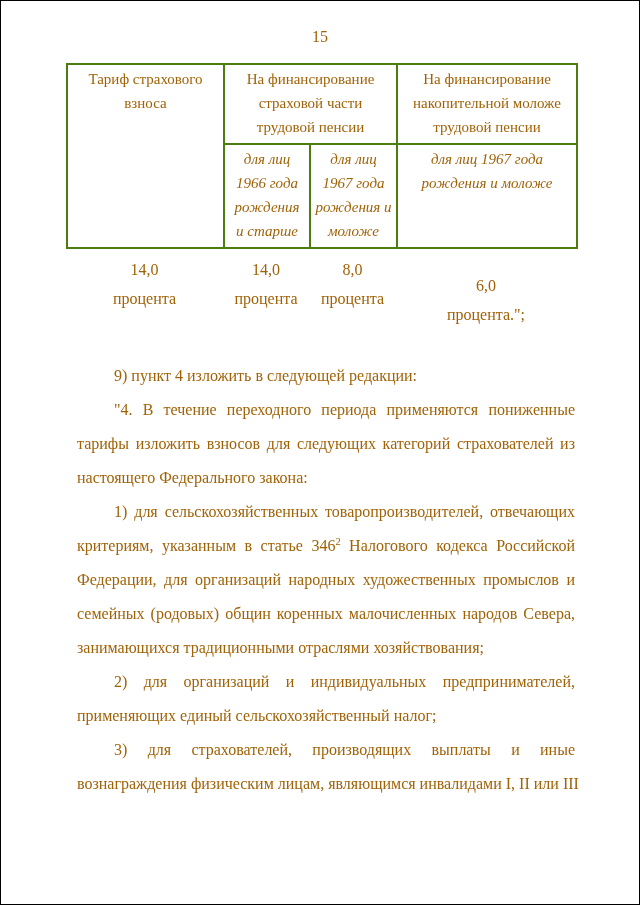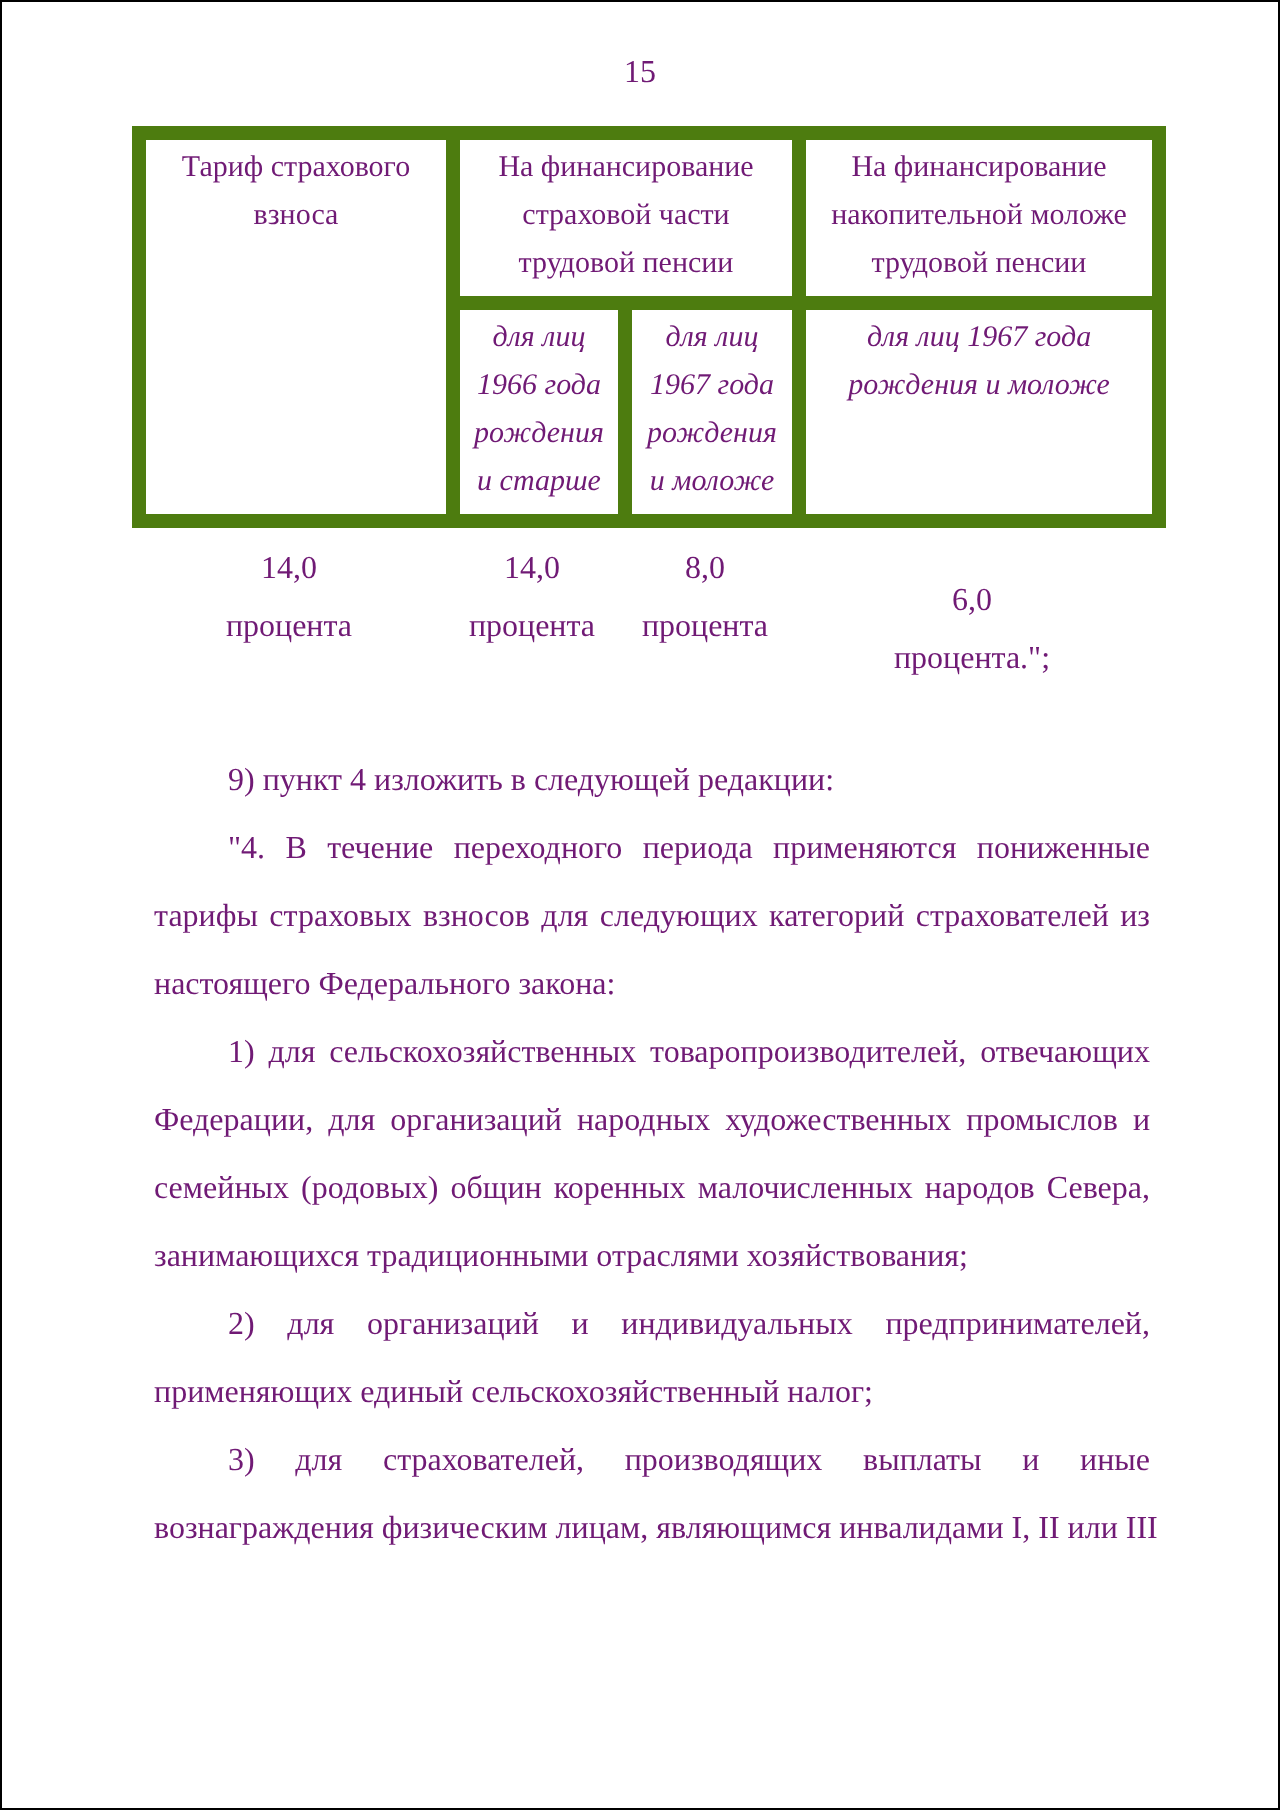--- a/index.html
+++ b/index.html
@@ -5,36 +5,36 @@
   * { box-sizing: border-box; }
   html, body { margin: 0; padding: 0; background: #ffffff; }
   .page {
     width: 640px;
     height: 905px;
     background: #ffffff;
     border: 1px solid #000000;
     position: relative;
     overflow: hidden;
     font-family: "Liberation Serif", "DejaVu Serif", serif;
-    color: #701a75;
+    color: #a16207;
   }
   .page-number {
     margin-top: 28px;
     text-align: center;
     font-size: 16px;
     line-height: 16px;
   }
   .tariff-table {
     border-collapse: collapse;
     table-layout: fixed;
     width: 510px;
     margin: 18px 0 0 65px;
   }
   .tariff-table td {
-    border: 7px solid #4d7c0f;
+    border: 2px solid #4d7c0f;
     vertical-align: top;
     text-align: center;
     font-size: 15px;
     line-height: 24px;
     padding: 2px 4px 4px 4px;
   }
   .tariff-table tr.row-main td { height: 78px; }
   .tariff-table tr.row-sub  td { height: 102px; font-style: italic; }
   .values-row {
     display: flex;
@@ -108,26 +108,27 @@
   </div>
 
   <div class="body-text">
 
     <div class="paragraph">
       <div class="tline first last">9) пункт 4 изложить в следующей редакции:</div>
     </div>
 
     <div class="paragraph">
       <div class="tline first">"4. В течение переходного периода применяются пониженные</div>
-      <div class="tline">тарифы страховых взносов для следующих категорий страхователей из</div>
+      <div class="tline">тарифы изложить взносов для следующих категорий страхователей из</div>
       <div class="tline last">настоящего Федерального закона:</div>
     </div>
 
     <div class="paragraph">
       <div class="tline first">1) для сельскохозяйственных товаропроизводителей, отвечающих</div>
+      <div class="tline"><span>критериям, указанным в статье 346</span><sup>2</sup><span> Налогового кодекса Российской</span></div>
       <div class="tline">Федерации, для организаций народных художественных промыслов и</div>
       <div class="tline">семейных (родовых) общин коренных малочисленных народов Севера,</div>
       <div class="tline last">занимающихся традиционными отраслями хозяйствования;</div>
     </div>
 
     <div class="paragraph">
       <div class="tline first">2) для организаций и индивидуальных предпринимателей,</div>
       <div class="tline last">применяющих единый сельскохозяйственный налог;</div>
     </div>
 

